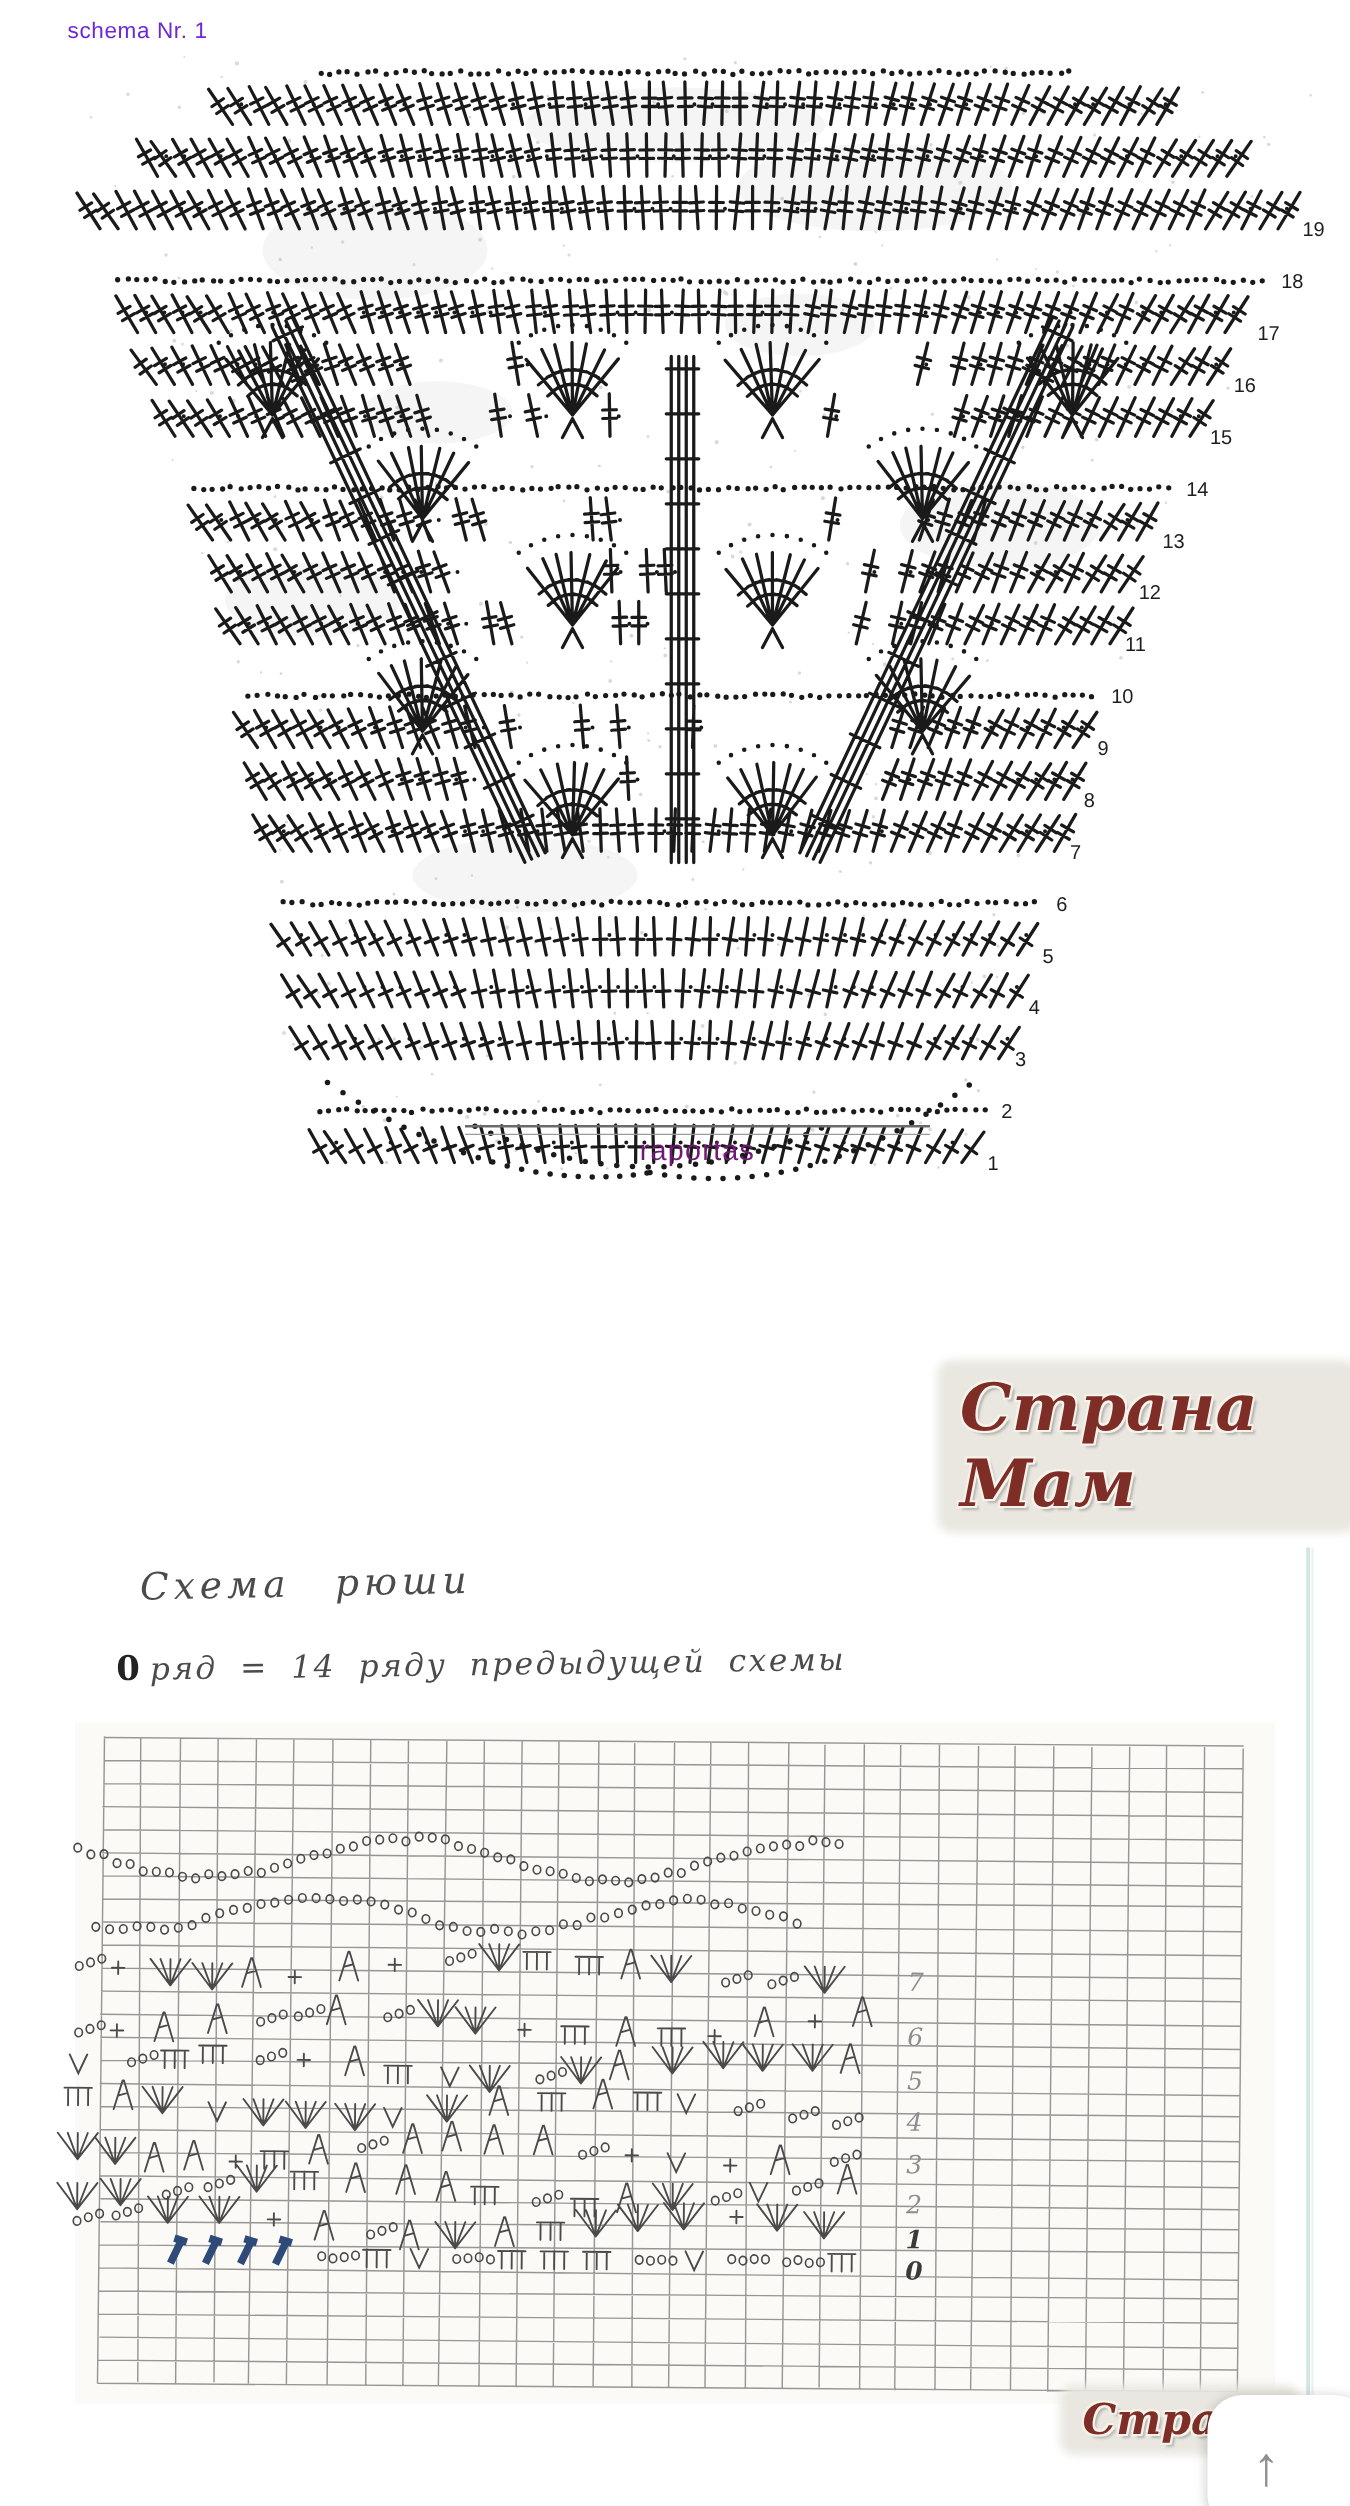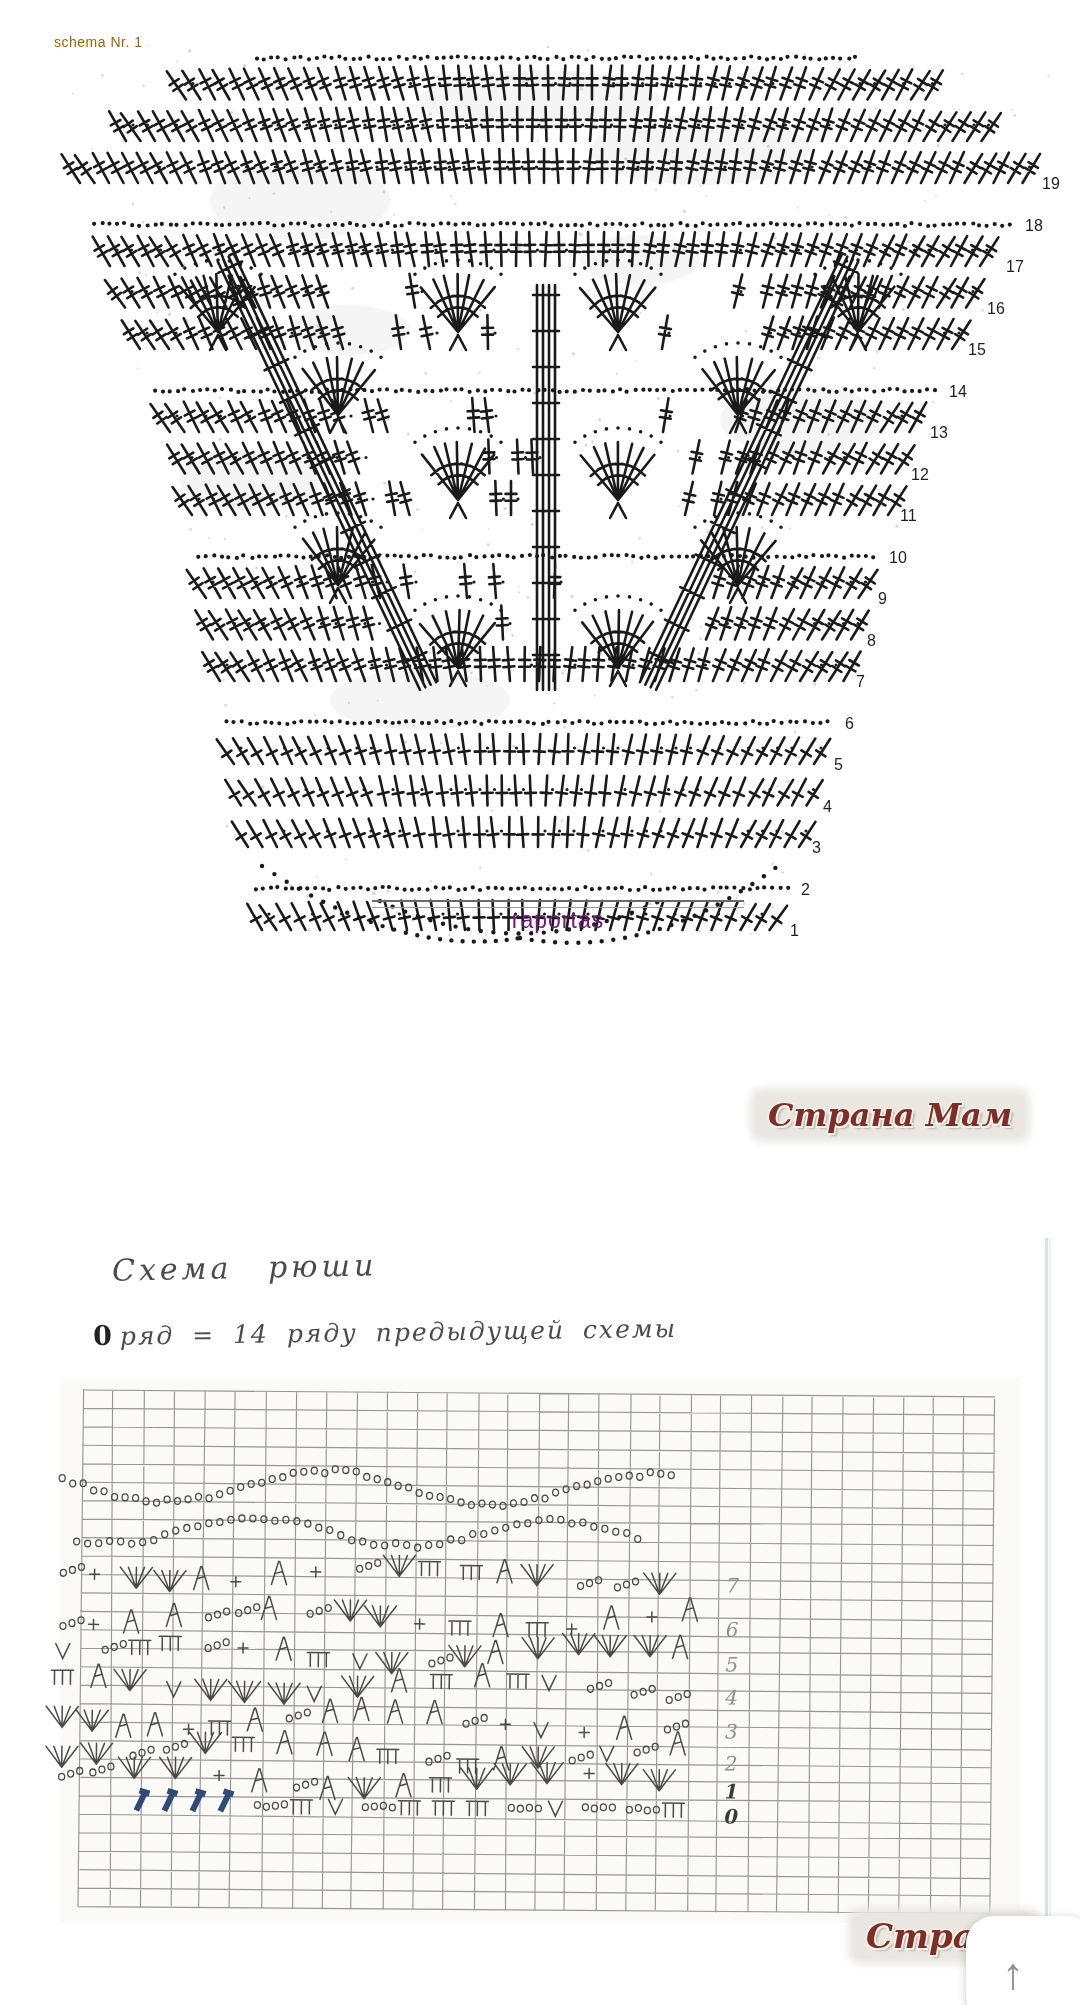--- a/index.html
+++ b/index.html
@@ -1,26 +1,26 @@
 <!DOCTYPE html>
 <html><head>
 <meta charset="utf-8">
 <style>
   html,body{margin:0;padding:0;}
   body{width:1080px;height:2005px;position:relative;background:#ffffff;overflow:hidden;
        font-family:"Liberation Sans",sans-serif;}
   .abs{position:absolute;}
-  .schema-title{left:54px;top:14px;font-size:14px;color:#a16207;letter-spacing:.5px;margin-top:20px;}
+  .schema-title{left:54px;top:14px;font-size:18px;color:#6d28d9;letter-spacing:.5px;}
   .chart-svg{left:0;top:0;}
   .bracket{left:372px;top:900px;width:372px;height:5px;border-top:2px solid #6a6a6a;border-bottom:1px solid #9a9a9a;}
   .raportas{left:372px;top:907px;width:372px;text-align:center;font-size:23px;color:#701a75;letter-spacing:1px;}
   .wm{font-family:"DejaVu Serif",serif;font-style:italic;font-weight:bold;color:#7e2d27;
       background:#e9e7e0;padding:2px 12px;border-radius:6px;box-shadow:0 0 8px 6px #e9e7e0;
       text-shadow:1.5px 1.5px 0 #f6f3ea,-1.5px -1.5px 0 #f6f3ea,1.5px -1.5px 0 #f6f3ea,-1.5px 1.5px 0 #f6f3ea,3px 3px 2px rgba(120,120,120,.45);}
-  .wm1{left:756px;top:1094px;font-size:32px;}
+  .wm1{left:756px;top:1094px;font-size:52px;}
   .wm2{left:854px;top:1914px;font-size:34px;z-index:1;}
   .hand{font-family:"DejaVu Serif",serif;font-style:italic;color:#4b4b4b;}
   .hand1{left:112px;top:1250px;font-size:30px;letter-spacing:4px;word-spacing:22px;transform:rotate(-1.2deg);}
   .hand2{left:93px;top:1316px;font-size:25px;letter-spacing:2px;word-spacing:8px;transform:rotate(-0.8deg);}
   .hand2 .b0{font-weight:bold;font-style:normal;font-size:27px;color:#222;margin-right:6px;}
   .scanline{left:1045px;top:1238px;width:3px;height:758px;background:#cbe2dc;opacity:.85;}
   .scanline2{left:1049px;top:1238px;width:2px;height:758px;background:#e6f2ec;opacity:.8;}
   .scrollbtn{left:966px;top:1916px;width:130px;height:108px;background:#fff;border-radius:28px;
              box-shadow:0 2px 10px rgba(0,0,0,.22);z-index:5;cursor:pointer;}
   .scrollbtn .arrow{position:absolute;left:36px;top:36px;font-size:44px;color:#8f8f8f;line-height:1;}

